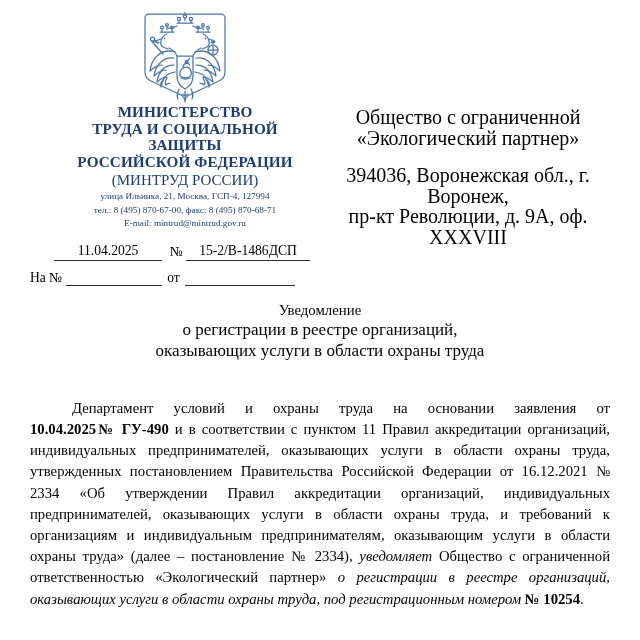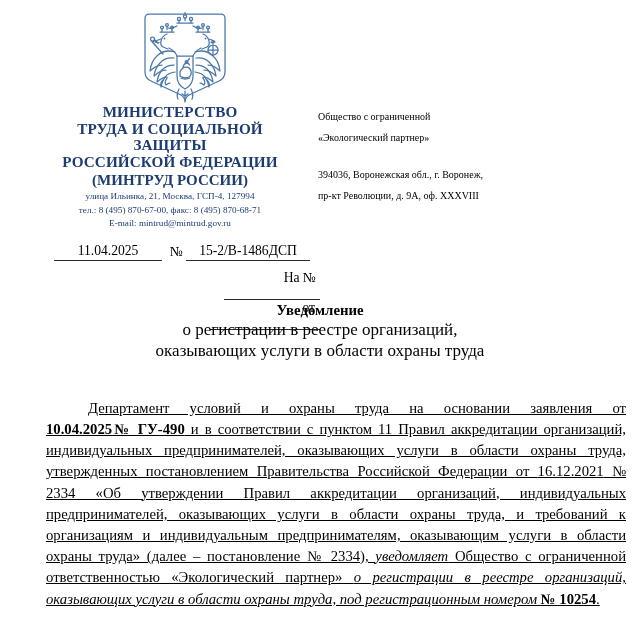--- a/index.html
+++ b/index.html
@@ -28,34 +28,34 @@
     left: 133px;
     top: 10px;
     width: 104px;
     height: 96px;
   }
   .emblem-wrap svg { display: block; }
 
   
   .letterhead {
     position: absolute;
-    left: 30px;
+    left: 45px;
     top: 104px;
     width: 280px;
     text-align: center;
     color: #1d3d72;
   }
   .lh-line {
     font-weight: bold;
     font-size: 15.2px;
     line-height: 16.6px;
     letter-spacing: 0.1px;
   }
   .lh-sub {
-    font-weight: bold;
+    font-weight: normal;
     font-size: 15px;
     line-height: 18px;
     margin-top: 1px;
   }
   .lh-contact {
     font-size: 9.2px;
     line-height: 11.2px;
     color: #1d3d72;
     margin-top: 2px;
   }
@@ -89,77 +89,76 @@
 
   
   .replyto {
     position: absolute;
     left: 30px;
     top: 270px;
     width: 290px;
     display: flex;
     align-items: flex-end;
     font-size: 13.6px;
-    flex-direction: column;
   }
   .rt-label { padding-right: 4px; white-space: nowrap; }
   .rt-blank1 {
     border-bottom: 1px solid #2b2b2b;
     width: 96px;
     height: 13px;
   }
   .rt-ot { padding: 0 5px; }
   .rt-blank2 {
     border-bottom: 1px solid #2b2b2b;
     width: 110px;
     height: 13px;
   }
 
   
   .addressee {
     position: absolute;
     left: 318px;
     top: 107px;
     width: 300px;
-    font-size: 10px;
+    font-size: 20px;
     line-height: 20.5px;
+    text-align: center;
   }
   .addressee .addr-gap { height: 17px; }
 
   
   .title-block {
     position: absolute;
     left: 60px;
     top: 300px;
     width: 520px;
     text-align: center;
   }
   .title-main {
-    font-weight: bold;
+    font-weight: normal;
     font-size: 14.8px;
     line-height: 20px;
   }
   .title-sub {
     font-size: 17px;
     line-height: 20.5px;
   }
 
   
   .body-text {
     position: absolute;
-    left: 46px;
+    left: 30px;
     top: 383px;
     width: 580px;
     font-size: 14.7px;
     line-height: 21.2px;
     text-align: justify;
     text-justify: inter-word;
     text-indent: 42px;
     hyphens: none;
-    text-decoration: underline;
   }
   .body-text b { font-weight: bold; }
   .body-text i { font-style: italic; }
   .nobr { white-space: nowrap; }
 </style>
 </head>
 <body>
 
 <div class="page">
 

